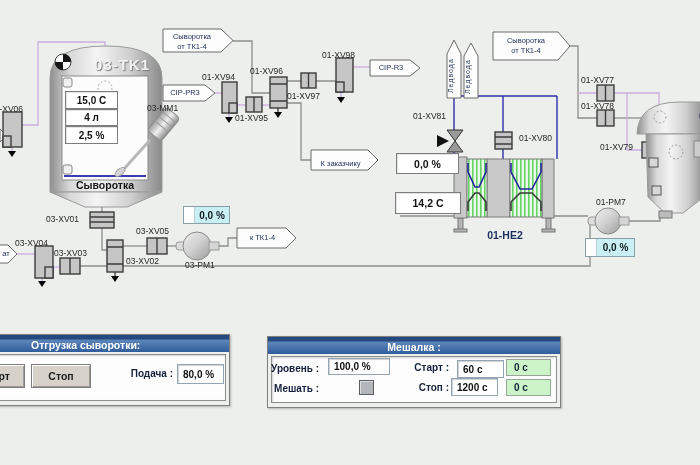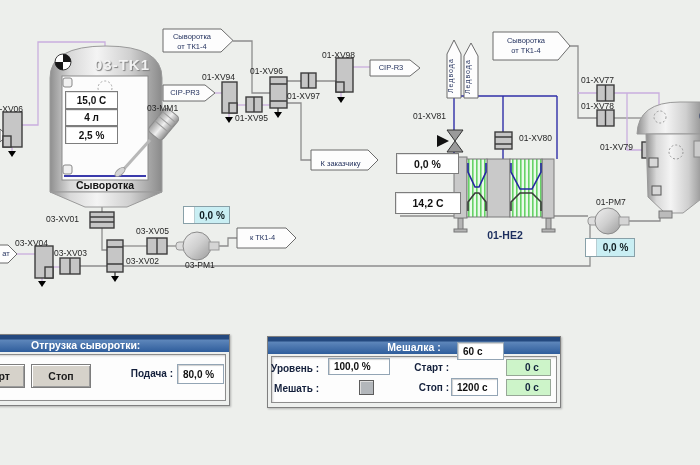--- a/index.html
+++ b/index.html
@@ -31,21 +31,21 @@
   .panel{position:absolute;background:#eef0ee;border:1px solid #7f7f7f;box-shadow:1px 1px 2px rgba(0,0,0,.25);}
   .ph{position:absolute;left:0;right:0;top:0;height:17px;
       background:linear-gradient(#24497f 0 23%,#5d86ba 30%,#2f5d9c 100%);}
   .ph span{position:absolute;top:4px;font-size:10.5px;font-weight:bold;color:#ffffff;white-space:nowrap;}
   .pbody{position:absolute;left:3px;right:3px;top:19px;bottom:4px;background:#fdfdfd;
          border:1px solid #8d8d8d;box-shadow:inset 1px 1px 2px #d2d2d2;}
   .plabel{position:absolute;font-size:10px;font-weight:bold;color:#14203c;text-align:right;white-space:nowrap;}
   .pinput{position:absolute;background:#fff;border:1px solid #93a5b5;box-shadow:inset 1px 1px 1px #cfcfcf;
           font-size:10px;font-weight:bold;color:#101010;display:flex;align-items:center;padding-left:5px;box-sizing:border-box;}
   .pcount{position:absolute;background:#cdf4c9;border:1px solid #97a797;font-size:10px;font-weight:bold;
-          color:#12243c;display:flex;align-items:center;padding-left:18px;box-sizing:border-box;}
+          color:#12243c;display:flex;align-items:center;padding-left:7px;box-sizing:border-box;}
   .btn{position:absolute;background:#d6d2ca;border:1px solid #7d7d7d;
        box-shadow:inset 1px 1px 0 #ffffff, inset -1px -1px 0 #9b9b9b;
        font-family:"Liberation Sans",sans-serif;font-size:10.5px;font-weight:bold;color:#1c1c1c;
        display:flex;align-items:center;justify-content:center;}
   .chk{position:absolute;width:13px;height:13px;background:#b3b7bb;border:1px solid #5c5c5c;
        box-shadow:inset 1px 1px 0 #dddddd;}
 </style>
 </head>
 <body>
 
@@ -348,20 +348,20 @@
 <div class="panel" style="left:267px;top:336px;width:292px;height:70px;">
   <div class="ph">
     <span style="left:0;width:100%;text-align:center;">Мешалка :</span>
   </div>
   <div class="pbody"></div>
   <div class="plabel" style="left:0px;top:26px;width:51px;">Уровень :</div>
   <div class="pinput" style="left:60px;top:21px;width:62px;height:17px;">100,0 %</div>
   <div class="plabel" style="left:0px;top:46px;width:51px;">Мешать :</div>
   <div class="chk" style="left:91px;top:43px;"></div>
   <div class="plabel" style="left:141px;top:25px;width:40px;">Старт :</div>
-  <div class="pinput" style="left:189px;top:5px;width:47px;height:18px;text-align:center;">60 с</div>
+  <div class="pinput" style="left:189px;top:23px;width:47px;height:18px;text-align:center;">60 с</div>
   <div class="pcount" style="left:238px;top:22px;width:45px;height:17px;">0 с</div>
   <div class="plabel" style="left:141px;top:45px;width:40px;">Стоп :</div>
   <div class="pinput" style="left:183px;top: 41px;width:47px;height:18px;">1200 с</div>
   <div class="pcount" style="left:238px;top:42px;width:45px;height:17px;">0 с</div>
 </div>
 
 </div>
 
 </body></html>

